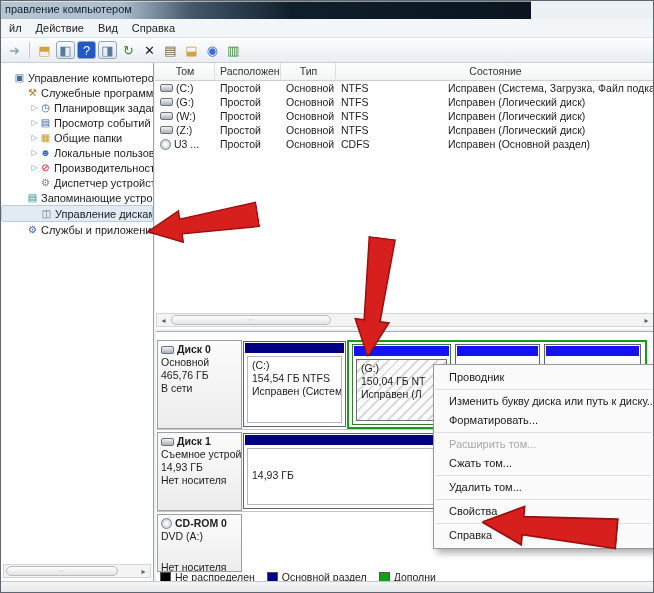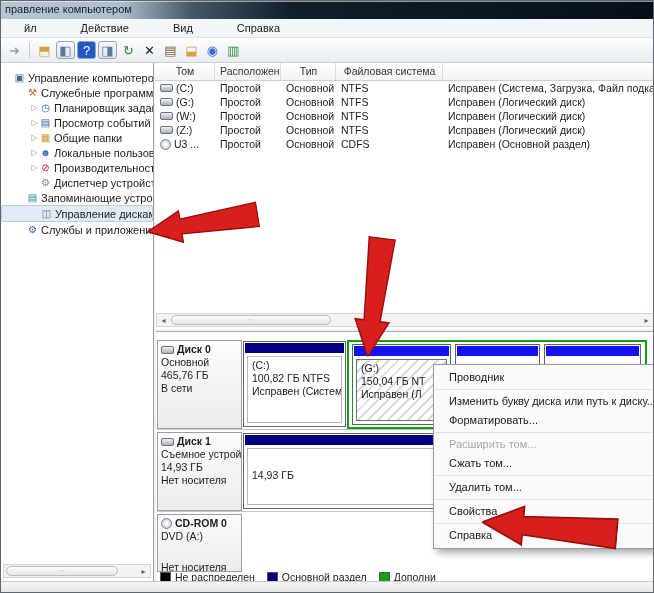--- a/index.html
+++ b/index.html
@@ -1,26 +1,26 @@
 <!DOCTYPE html>
 <html><head>
 <meta charset="utf-8">
 <style>
   html,body{margin:0;padding:0;background:#d6dbe0;}
   #screen{position:relative;width:654px;height:593px;margin:0 auto;
     font-family:"Liberation Sans",sans-serif;background:#eef1f4;overflow:hidden;
     border:1px solid #5c6670;box-sizing:border-box;}
   
-  .titlebar{position:absolute;left:0;top:0;width:654px;height:18px;
+  .titlebar{position:absolute;left:0;top:0;width:530px;height:18px;
     background:linear-gradient(90deg,#b7c5d2 0px,#adbecd 120px,#44586a 190px,#101f2c 290px,#060f18 654px);
     box-shadow:inset 0 1px 0 rgba(255,255,255,.55);}
   .titlebar span{position:absolute;left:4px;top:2px;font-size:11px;color:#10202e;white-space:nowrap;}
   .menubar{position:absolute;left:0;top:18px;width:654px;height:19px;background:#f3f6f9;
     border-bottom:1px solid #dde2e7;display:flex;align-items:center;padding-left:1px;box-sizing:border-box;}
-  .menu-item{font-size:11px;color:#222;padding:2px 22px;white-space:nowrap;}
+  .menu-item{font-size:11px;color:#222;padding:2px 7px;white-space:nowrap;}
   .toolbar{position:absolute;left:0;top:37px;width:654px;height:25px;
     background:linear-gradient(#fdfdfe,#e9edf1);border-bottom:1px solid #c9ced3;
     display:flex;align-items:center;padding-left:3px;box-sizing:border-box;}
   .tb-icon{width:19px;height:18px;display:flex;align-items:center;justify-content:center;
     font-size:13px;margin:0 1px;box-sizing:border-box;}
   .tb-icon.framed{border:1px solid #93a6b8;border-radius:3px;background:linear-gradient(#f8fafc,#dde5ec);}
   .tb-sep{width:1px;height:16px;background:#c2c8ce;margin:0 4px;}
   
   .sidebar{position:absolute;left:0;top:62px;width:153px;height:518px;background:#fff;
     border-right:1px solid #9aa2aa;box-sizing:border-box;overflow:hidden;}
@@ -181,21 +181,21 @@
       <div class="hs-thumb" style="left:2px;width:112px;">⋯</div>
       <div class="hs-btn" style="right:0;">▸</div>
     </div>
   </div>
 
   <div class="listpane" id="listpane">
       <div class="vh-row">
         <div class="vh-cell c1">Том</div>
         <div class="vh-cell c2">Расположение</div>
         <div class="vh-cell c3">Тип</div>
-        <div class="vh-cell c4">Файловая система</div>
+        <div class="vh-cell c5">Состояние</div>
       </div>
       <div class="v-row">
         <div class="v-cell c1">
           <span class="drive-ico"></span>
           <span>(C:)</span>
         </div>
         <div class="v-cell c2">
           <span>Простой</span>
         </div>
         <div class="v-cell c3">
@@ -296,21 +296,21 @@
           <span>Диск 0</span>
           </div>
         <div>Основной</div>
         <div>465,76 ГБ</div>
         <div>В сети</div>
       </div>
       <div class="seg" style="left:86px;top:1px;width:103px;height:86px;">
         <div class="vbar bar-navy"></div>
         <div class="vbody">
           <div>(C:)</div>
-          <div>100,82 ГБ NTFS</div>
+          <div>154,54 ГБ NTFS</div>
           <div>Исправен (Систем</div>
         </div>
       </div>
       <div class="extbox">
         <div class="seg" style="left:3px;top:2px;width:99px;height:81px;border-color:#3a7a3a;">
           <div class="vbar bar-blue"></div>
           <div class="vbody hatch">
             <div>(G:)</div>
             <div>150,04 ГБ NT</div>
             <div>Исправен (Л</div>

